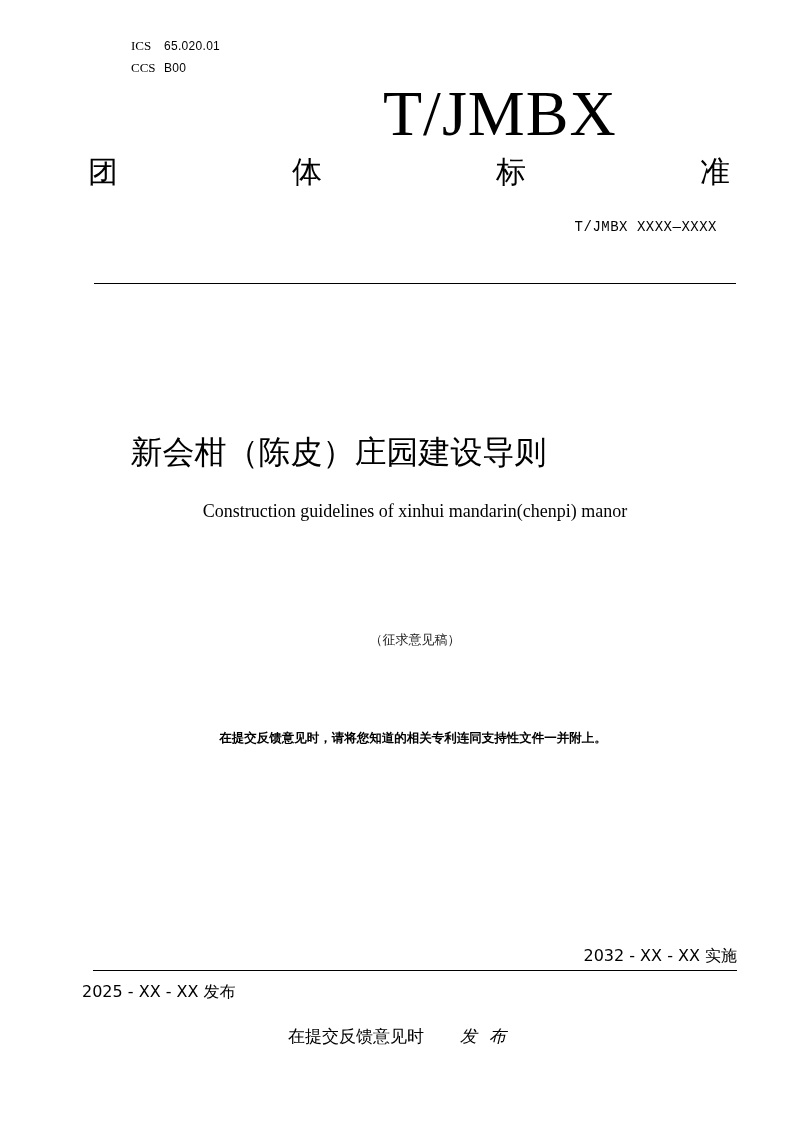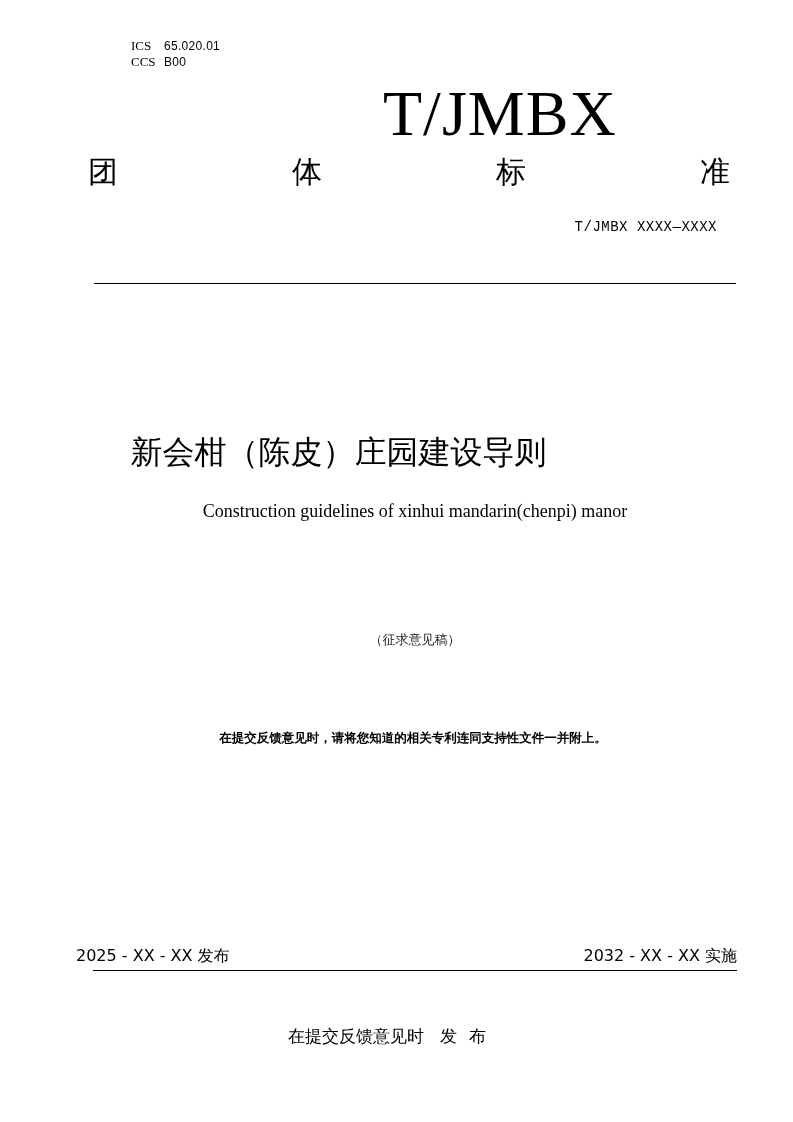--- a/index.html
+++ b/index.html
@@ -31,21 +31,21 @@
       font-size: 13px;
       display: inline-block;
       width: 33px;
     }
     .code-row .code-value {
       font-family: "Liberation Sans", sans-serif;
       font-size: 12px;
       letter-spacing: 0.3px;
     }
     #ics-row { top: 39px; }
-    #ccs-row { top: 55px; }
+    #ccs-row { top: 61px; }
 
     
     #logo {
       left: 383px;
       top: 74px;
       font-family: "Liberation Serif", serif;
       font-weight: normal;
       font-size: 64px;
       line-height: 80px;
       letter-spacing: 1px;
@@ -131,34 +131,35 @@
     }
 
     .date-line {
       position: absolute;
       top: 945px;
       font-family: "DejaVu Sans", sans-serif;
       font-size: 16px;
       line-height: 22px;
       white-space: nowrap;
     }
-    #issue-date { left: 76px; }
+    #issue-date { left: 82px; margin-top: 36px; }
     #impl-date { right: 56px; }
 
     #publisher-row {
       left: 288px;
       top: 1025px;
       font-family: "DejaVu Sans", sans-serif;
       font-size: 17px;
       line-height: 22px;
       white-space: nowrap;
     }
     #publisher-row .publish-verb {
-      margin-left: 16px;
+      margin-left: 36px;
       letter-spacing: 12px;
+      font-style: italic;
     }
   </style>
 </head>
 <body>
 
 <div id="ics-row" class="code-row">
   <span class="code-label">ICS</span><span class="code-value">65.020.01</span>
 </div>
 <div id="ccs-row" class="code-row">
   <span class="code-label">CCS</span><span class="code-value">B00</span>

